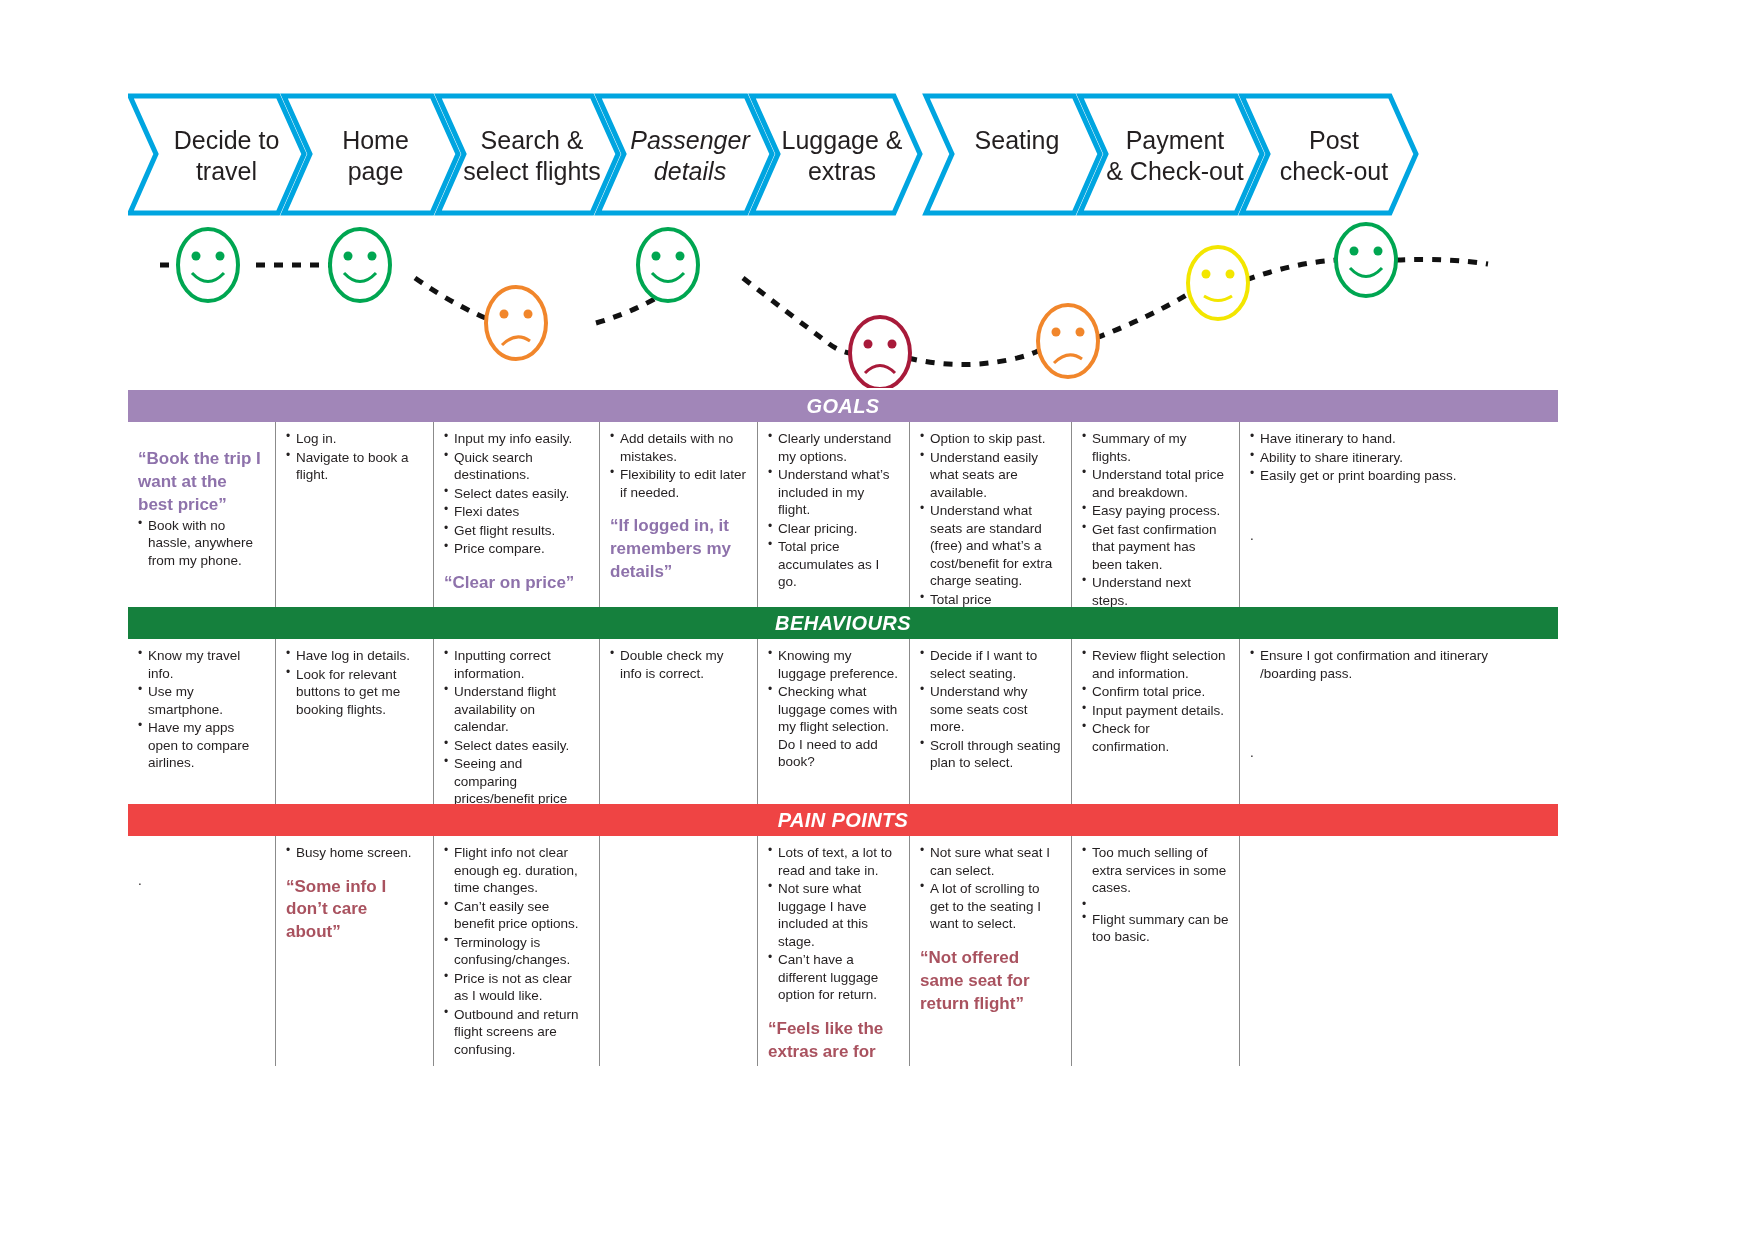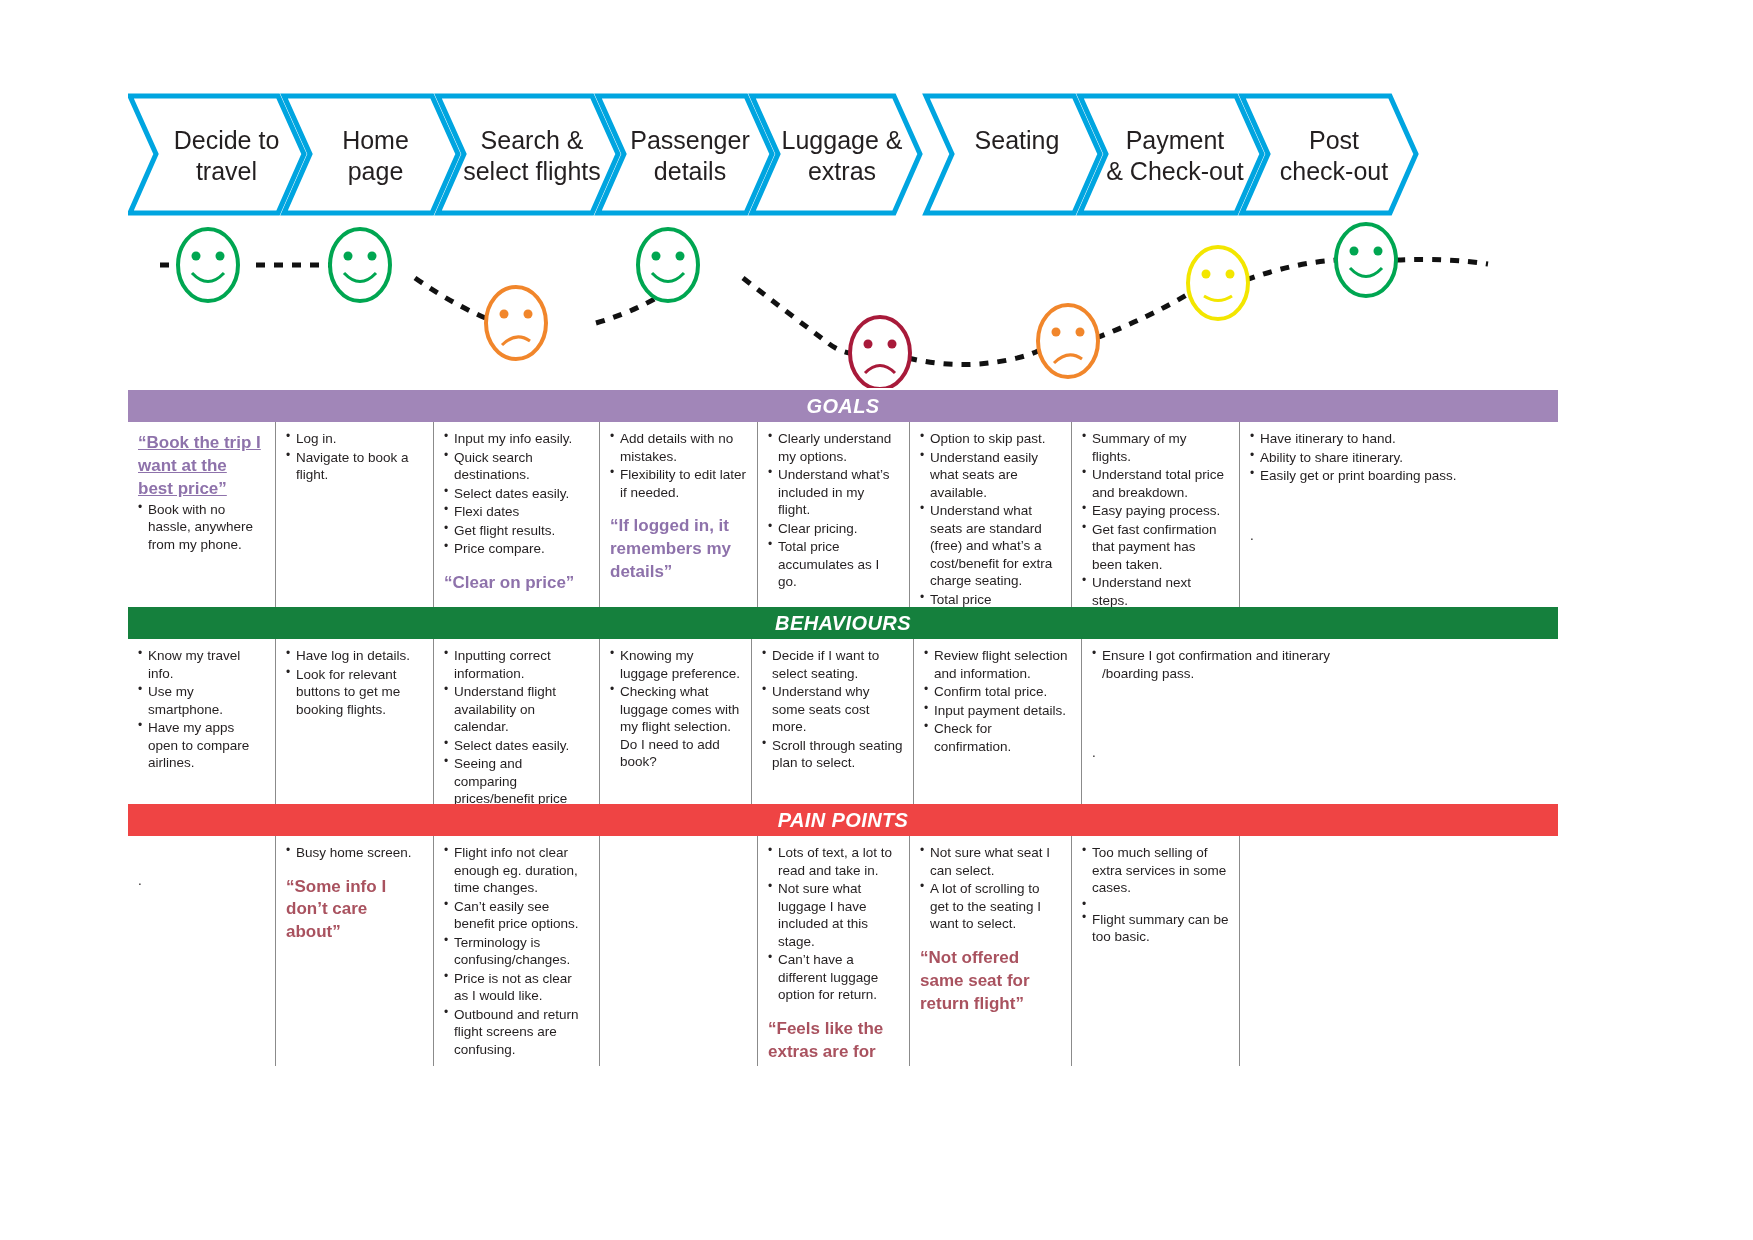--- a/index.html
+++ b/index.html
@@ -111,21 +111,21 @@
     top: -1px;
     font-size: 12px;
   }
 
   .quote {
     font-weight: bold;
     font-size: 17px;
     line-height: 1.35;
     margin-top: 14px;
   }
-  .quote-top { margin-top: 2px; text-decoration: underline; }
+  .quote-top { margin-top: 18px; }
   .q-purple { color: #8e72ab; }
   .q-red    { color: #a9525f; }
 
   .dot-only { font-size: 13.5px; color: #231f20; }
 </style>
 </head>
 <body>
 
 <div id="stage-strip">
   <svg width="1430" height="125" viewBox="0 0 1430 125">
@@ -145,21 +145,21 @@
     <div>travel</div>
   </div>
   <div class="stage-label" style="left:165px; top:33px; width:165px;">
     <div>Home</div>
     <div>page</div>
   </div>
   <div class="stage-label" style="left:318px; top:33px; width:172px;">
     <div>Search &amp;</div>
     <div>select flights</div>
   </div>
-  <div class="stage-label" style="left:478px; top:33px; width:168px;">
+  <div class="stage-label" style="left:478px; top:33px; width:168px;font-style:italic;">
     <div>Passenger</div>
     <div>details</div>
   </div>
   <div class="stage-label" style="left:630px; top:33px; width:168px;">
     <div>Luggage &amp;</div>
     <div>extras</div>
   </div>
   <div class="stage-label" style="left:806px; top:33px; width:166px;">
     <div>Seating</div>
     <div></div>
@@ -342,20 +342,25 @@
 
     <div class="cell c2">
       <ul class="bullets">
         <li>Inputting correct information.</li>
         <li>Understand flight availability on calendar.</li>
         <li>Select dates easily.</li>
         <li>Seeing and comparing prices/benefit price options.</li>
       </ul>
     </div>
 
+    <div class="cell c3">
+      <ul class="bullets">
+        <li>Double check my info is correct.</li>
+      </ul>
+    </div>
 
     <div class="cell c4">
       <ul class="bullets">
         <li>Knowing my luggage preference.</li>
         <li>Checking what luggage comes with my flight selection. Do I need to add book?</li>
       </ul>
     </div>
 
     <div class="cell c5">
       <ul class="bullets">

